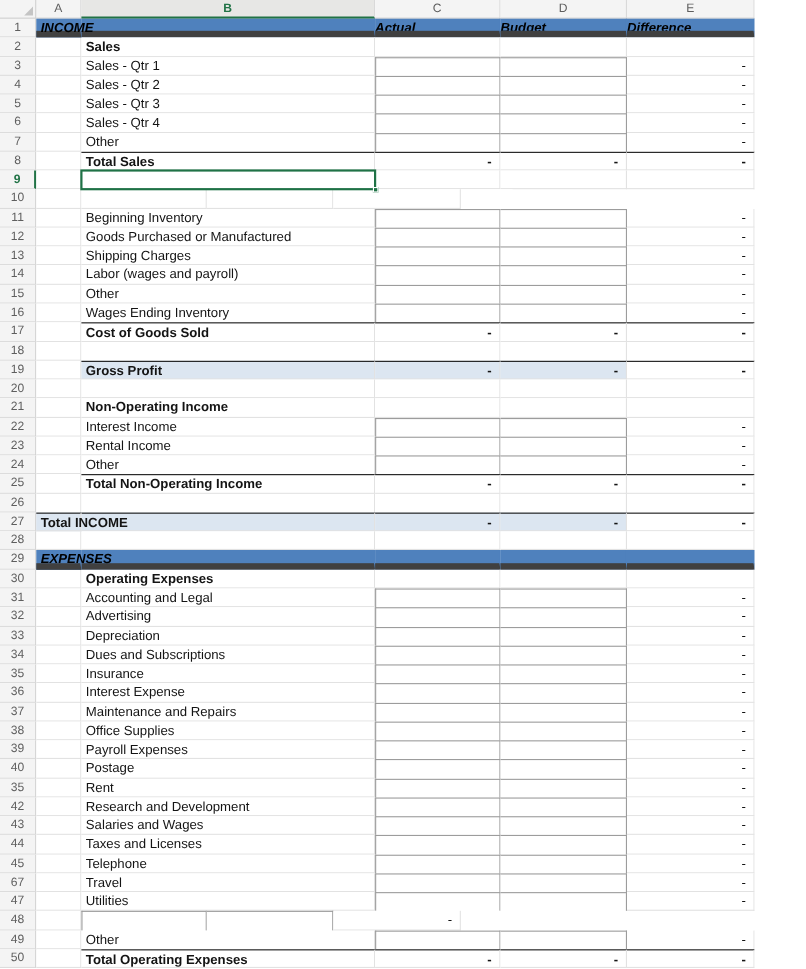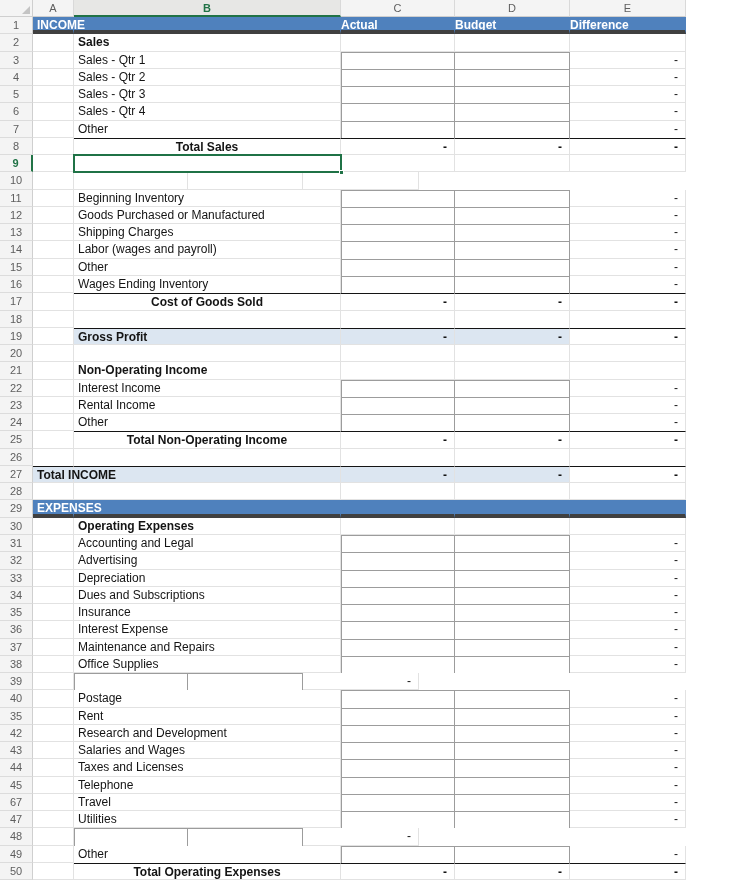--- a/index.html
+++ b/index.html
@@ -24,25 +24,25 @@
   .c { border-right: 1px solid #e2e2e2; border-bottom: 1px solid #e2e2e2; font-size: 12px; line-height: 16.5px; color: #141414; overflow: hidden; white-space: nowrap; padding: 0 4px; background: #ffffff; }
   .w-a { width: 41px; }
   .w-b { width: 267px; }
   .w-c { width: 114px; }
   .w-d { width: 115px; }
   .w-e { width: 116px; }
   .fill { width: 47px; background: #ffffff; }
 
   .num { text-align: right; padding-right: 7px; }
   .bold { font-weight: 700; }
-  .lbl-right { text-align: center; font-weight: 700; }
+  .lbl-right { text-align: left; font-weight: 700; }
   .spill { overflow: visible; position: relative; z-index: 2; }
 
   
-  .sec { background: #4f81bd; color: #ffffff; font-weight: 700; border-right: 1px solid #4f81bd; border-bottom: 4px solid #404040; }
+  .sec { background: #4f81bd; color: #000000; font-weight: 700; border-right: 1px solid #4f81bd; border-bottom: 6px solid #404040; font-style: italic; }
   .ctr { text-align: left; padding: 0; }
 
   
   .box { border: 1px solid #9c9c9c; border-bottom: none; background: #ffffff; }
   .box.nleft { border-left: none; }
 
   
   .hl { background: #dce6f1; }
 
   
@@ -406,20 +406,21 @@
         <div class="c w-a"></div>
         <div class="c w-b">Office Supplies</div>
         <div class="c w-c box"></div>
         <div class="c w-d box nleft"></div>
         <div class="c w-e num">-</div>
         <div class="fill"></div>
       </div>
       <div class="row">
         <div class="gut">39</div>
         <div class="c w-a"></div>
+        <div class="c w-b">Payroll Expenses</div>
         <div class="c w-c box"></div>
         <div class="c w-d box nleft"></div>
         <div class="c w-e num">-</div>
         <div class="fill"></div>
       </div>
       <div class="row">
         <div class="gut">40</div>
         <div class="c w-a"></div>
         <div class="c w-b">Postage</div>
         <div class="c w-c box"></div>

